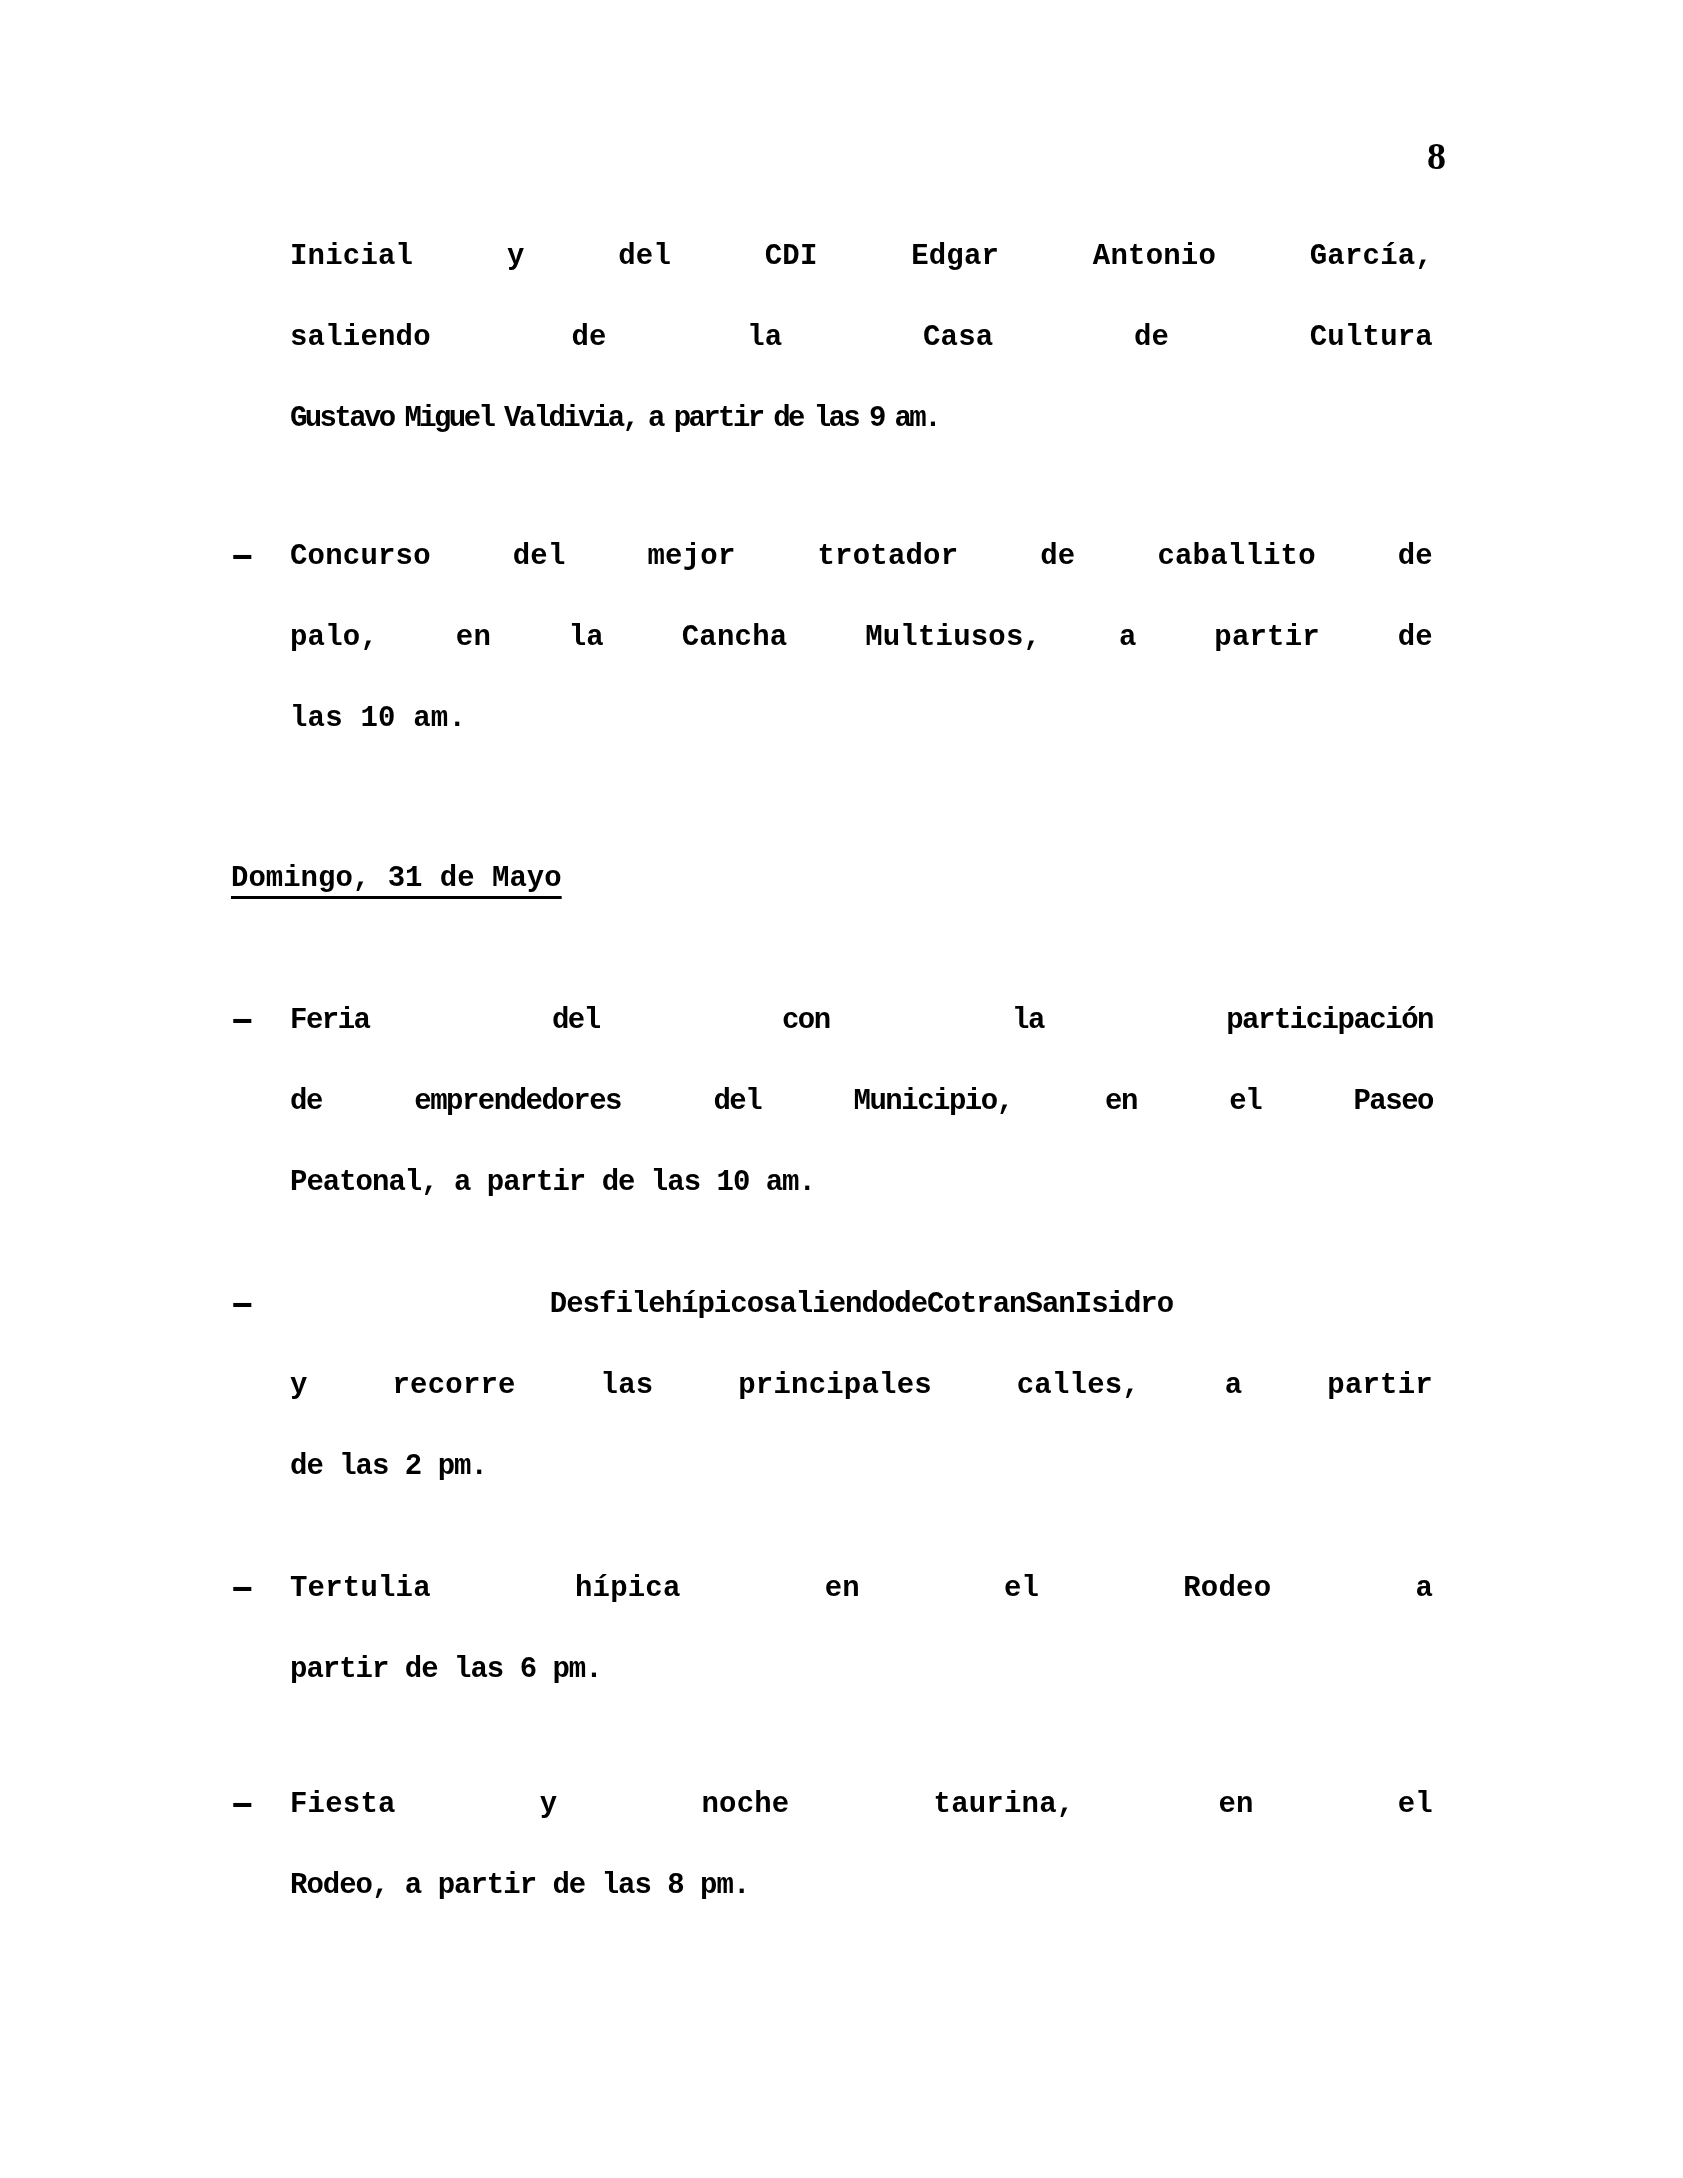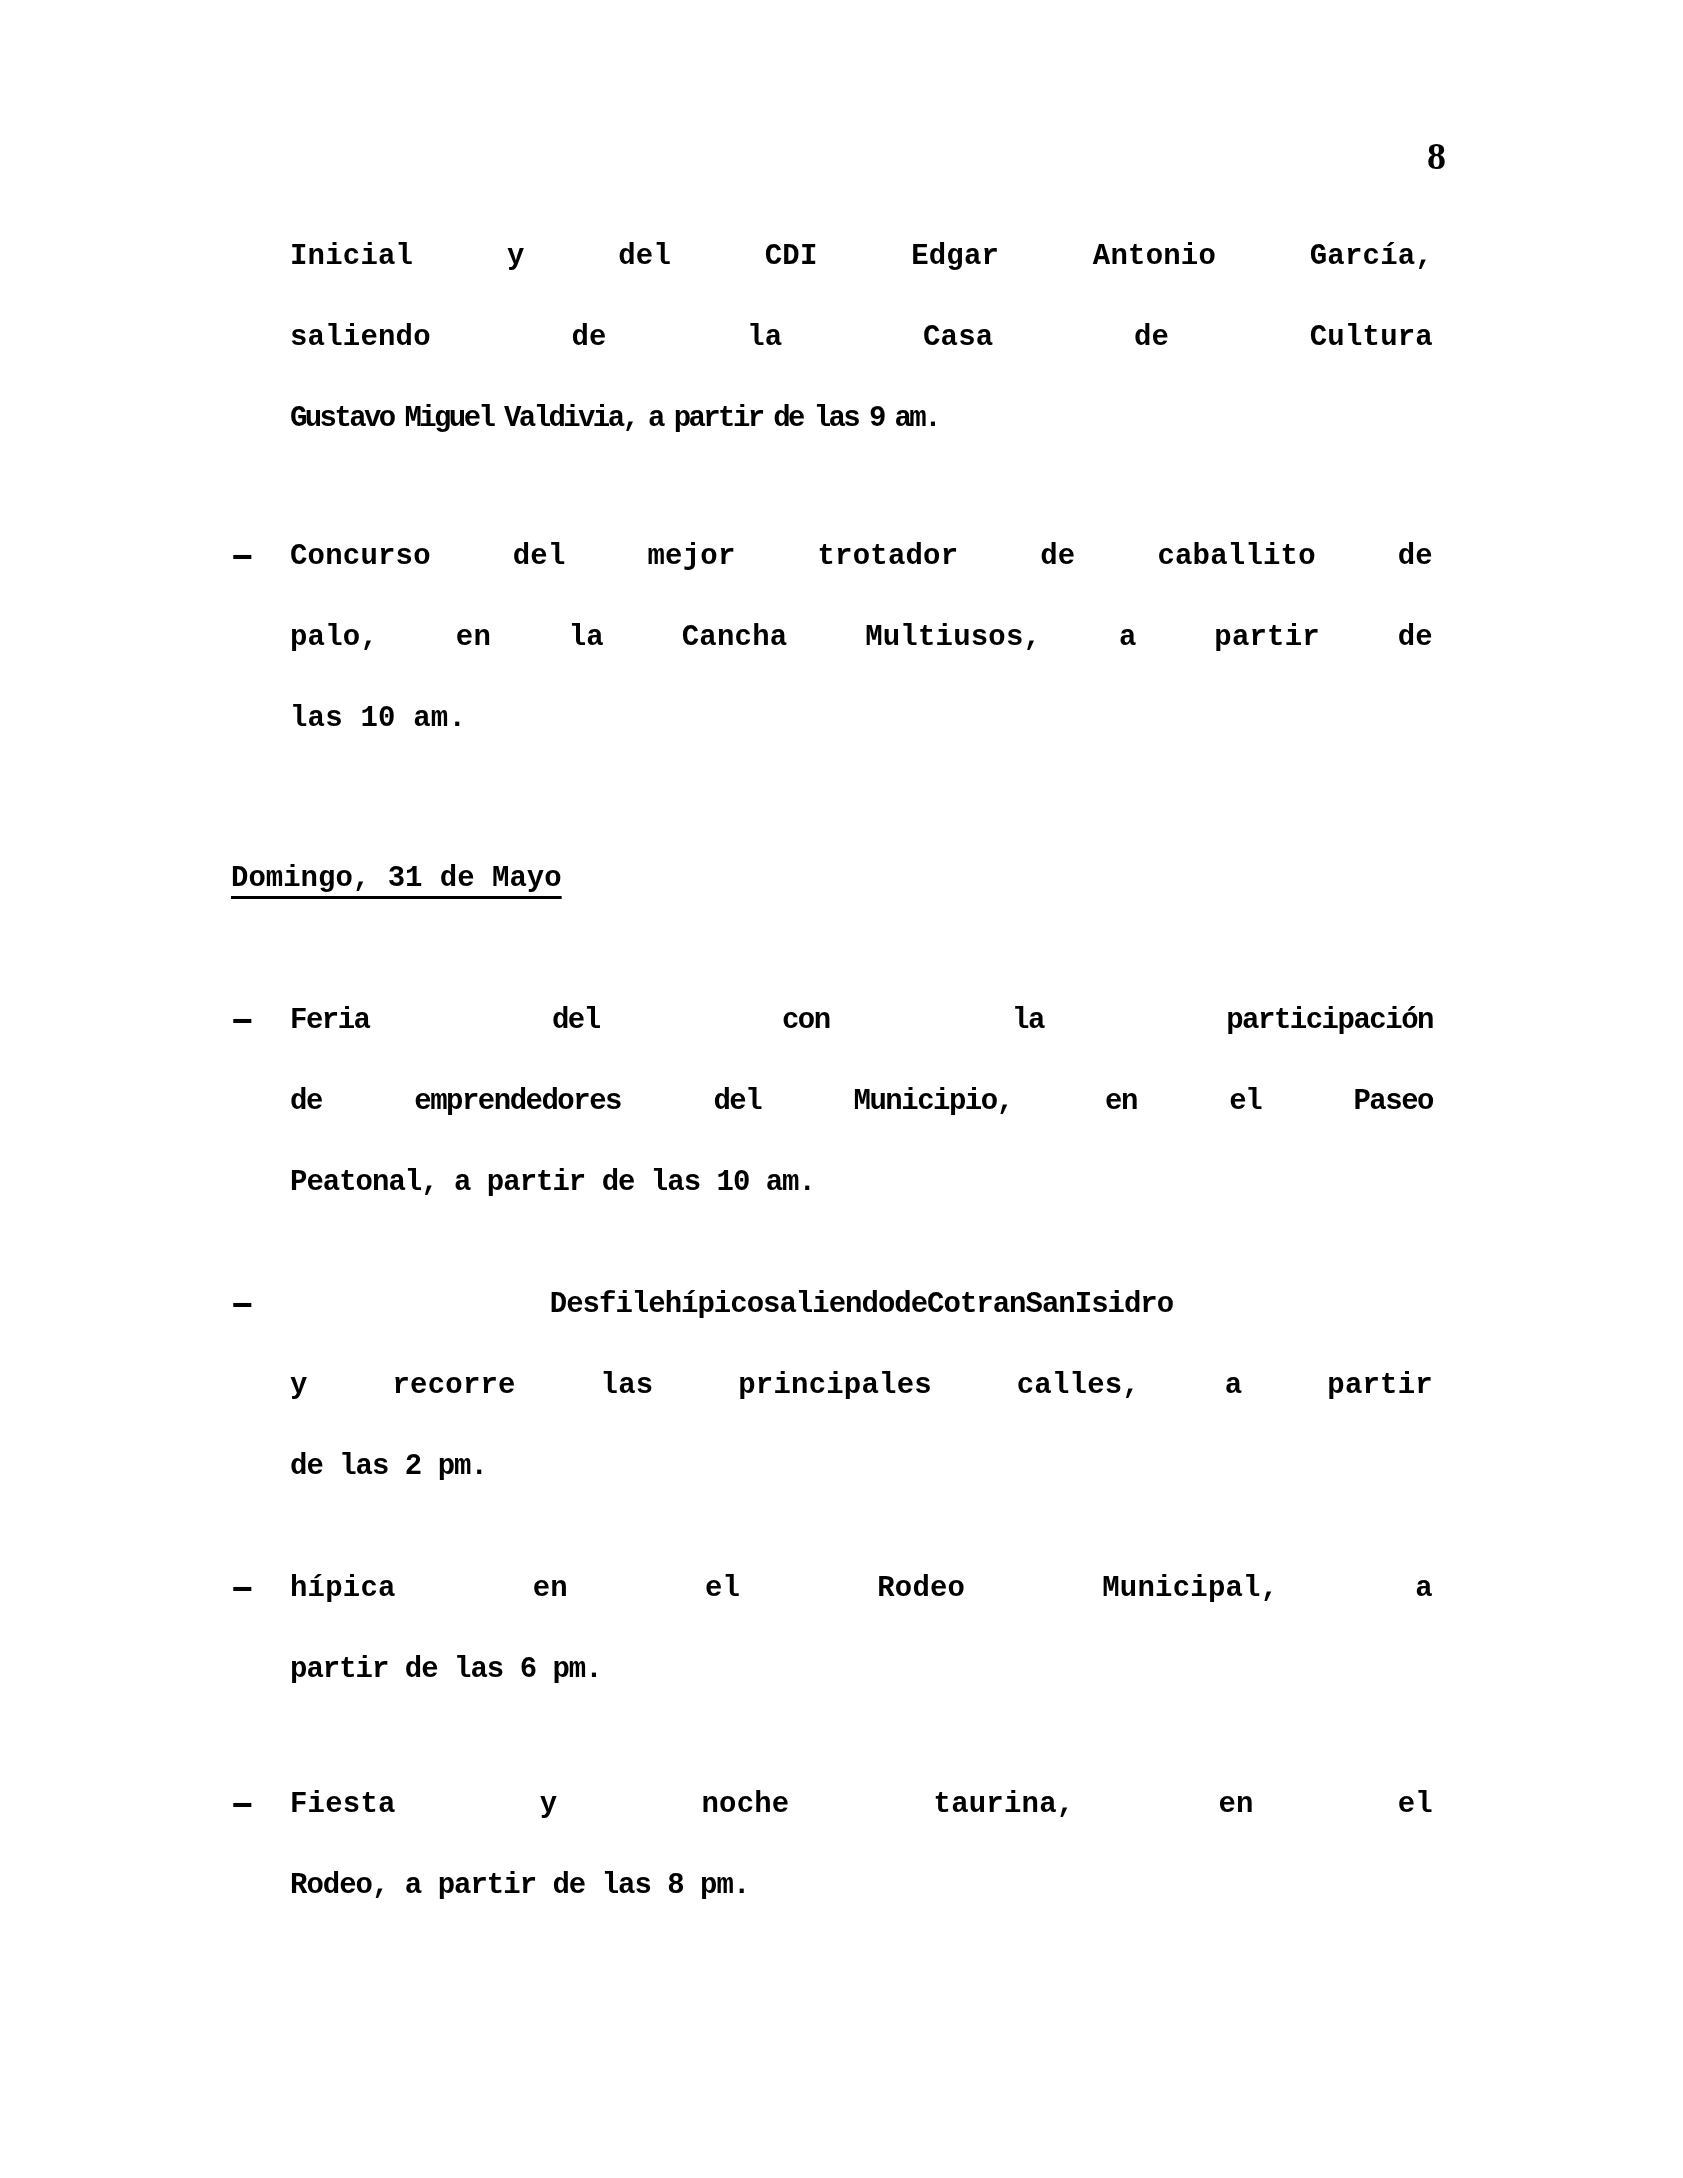--- a/index.html
+++ b/index.html
@@ -163,25 +163,25 @@
         <span>calles,</span>
         <span>a</span>
         <span>partir</span>
       </div>
     <div class="line" style="letter-spacing:-1px;">de las 2 pm.</div>
   </div>
 
   <div class="dash" style="top:1548px;">–</div>
   <div class="para" style="top:1548px;">
     <div class="justify-line">
+        <span>Tertulia</span>
         <span>hípica</span>
         <span>en</span>
         <span>el</span>
         <span>Rodeo</span>
-        <span>Municipal,</span>
         <span>a</span>
       </div>
     <div class="line" style="letter-spacing:-1px;">partir de las 6 pm.</div>
   </div>
 
   <div class="dash" style="top:1764px;">–</div>
   <div class="para" style="top:1764px;">
     <div class="justify-line">
         <span>Fiesta</span>
         <span>y</span>

